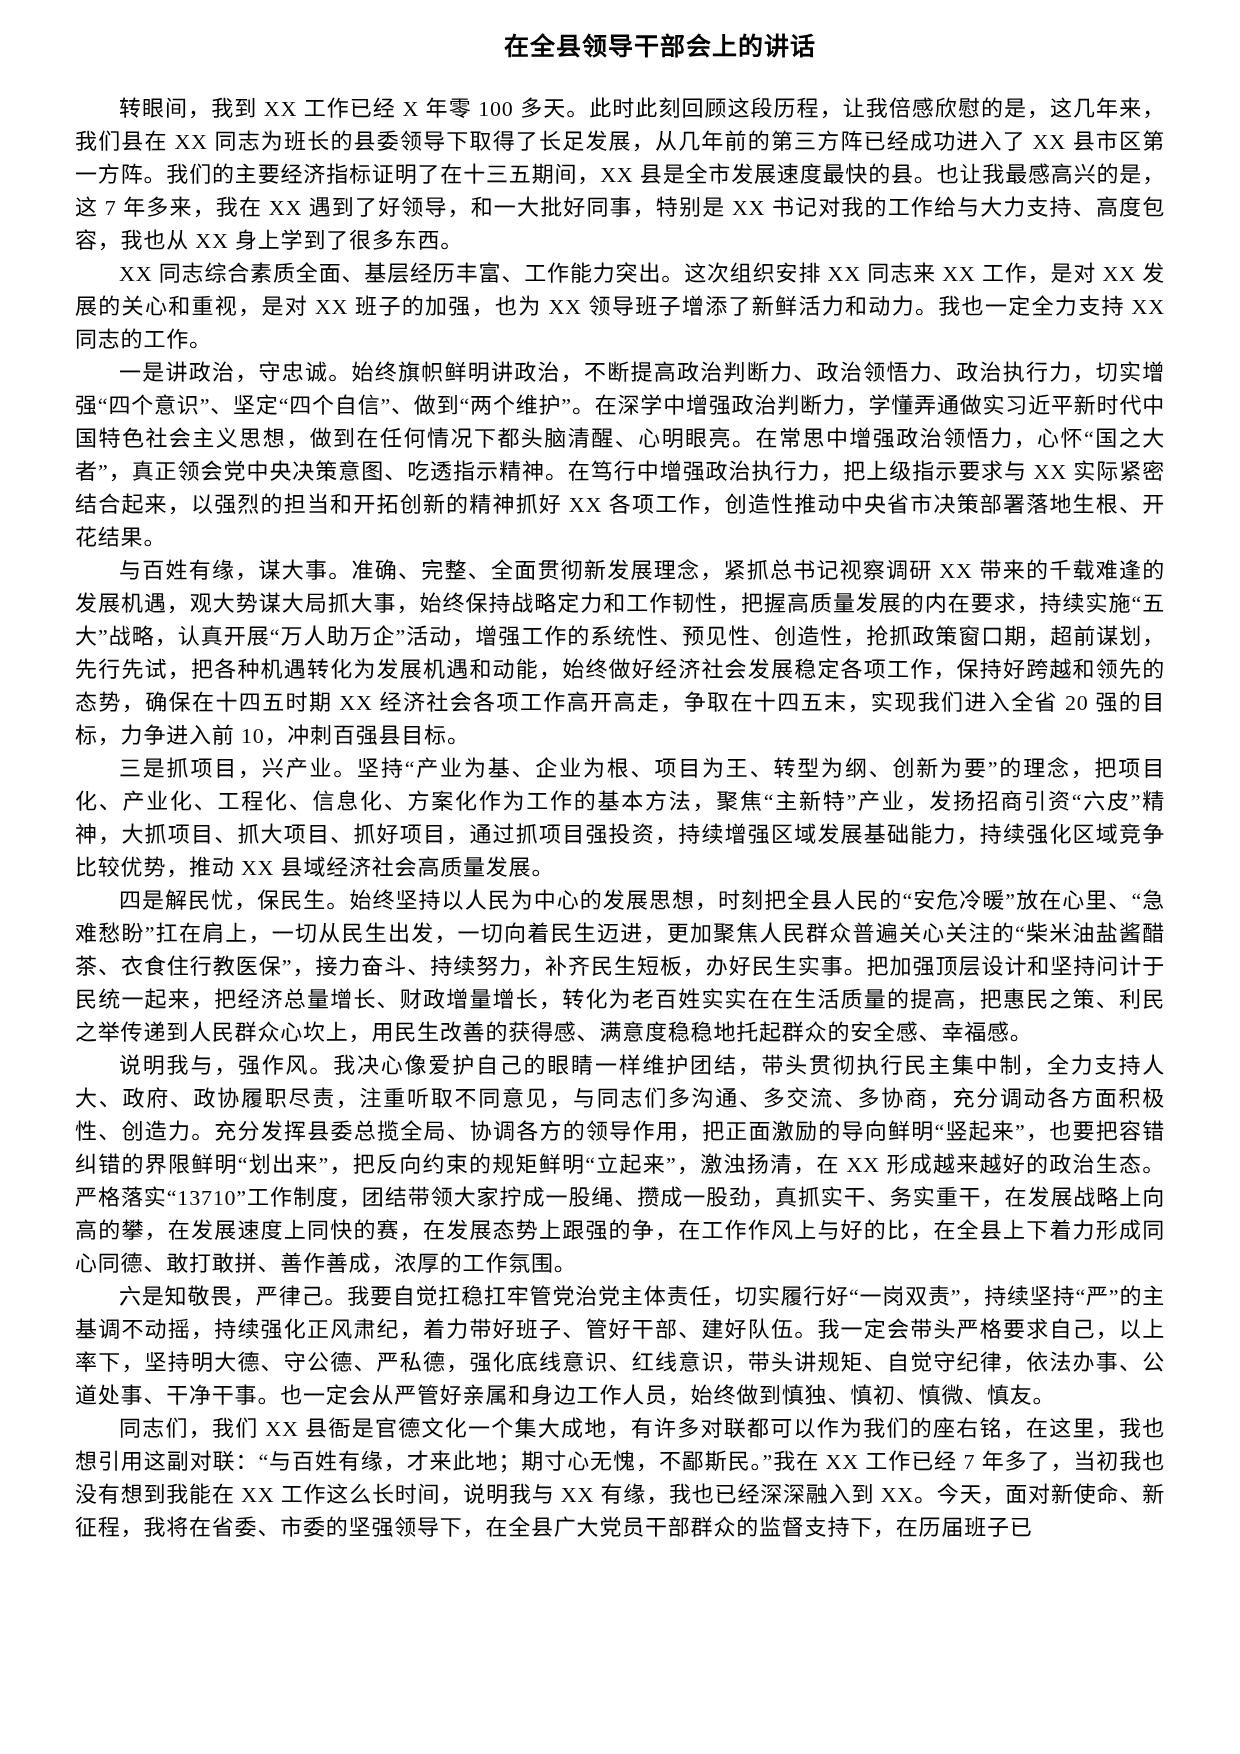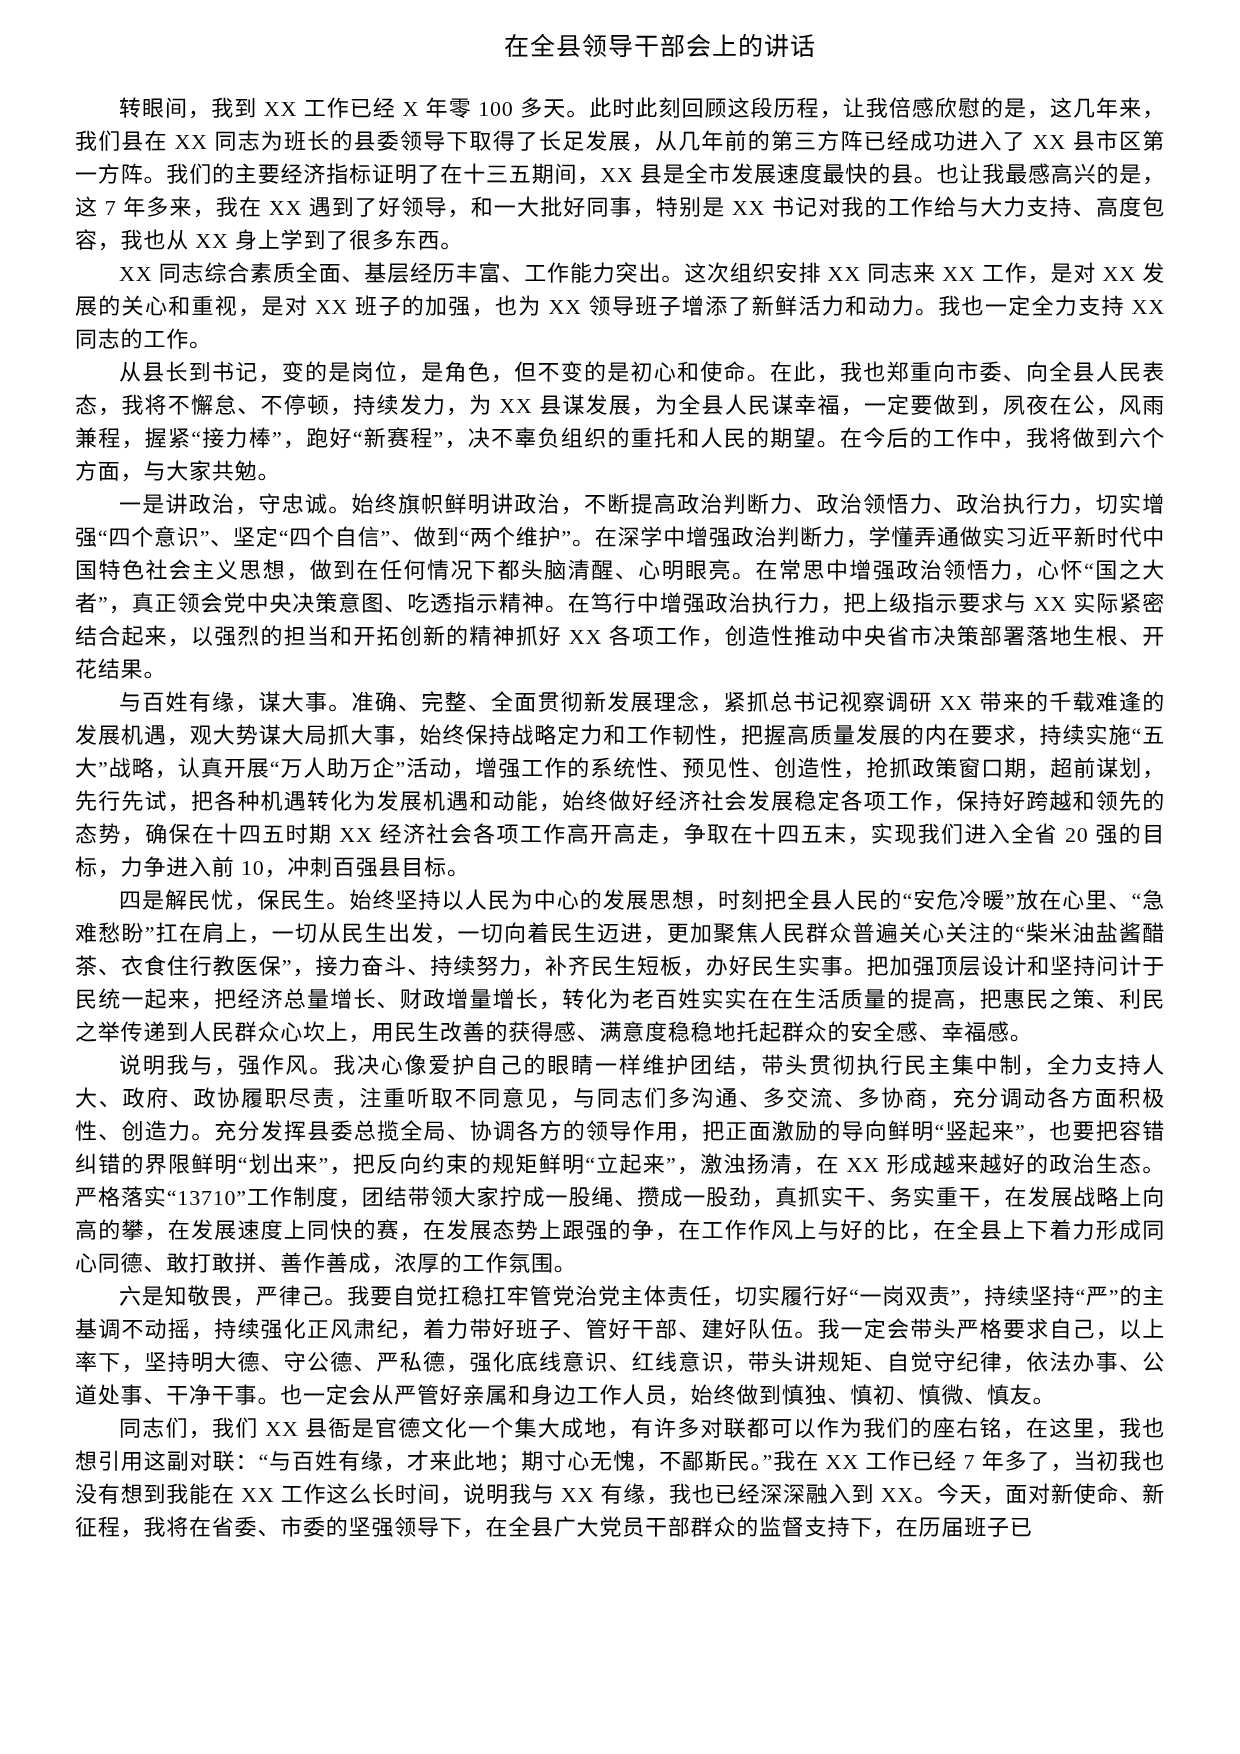--- a/index.html
+++ b/index.html
@@ -13,21 +13,21 @@
   }
   .page {
     width: 1240px;
     height: 1754px;
     background: #ffffff;
     padding: 30px 75px 0 75px;
     overflow: hidden;
   }
   .doc-title {
     font-size: 25px;
-    font-weight: 400;
+    font-weight: 700;
     line-height: 34px;
     text-align: center;
     
     text-indent: 80px;
     letter-spacing: 1px;
     margin-bottom: 28px;
     white-space: nowrap;
   }
   .doc-body p {
     font-size: 22px;
@@ -42,21 +42,21 @@
   }
 </style>
 </head>
 <body>
 
 <div class="page">
   <div class="doc-title">在全县领导干部会上的讲话</div>
   <div class="doc-body">
     <p><span class="lead"></span><span>转眼间，我到 XX 工作已经 X 年零 100 多天。此时此刻回顾这段历程，让我倍感欣慰的是，这几年来，我们县在 XX 同志为班长的县委领导下取得了长足发展，从几年前的第三方阵已经成功进入了 XX 县市区第一方阵。我们的主要经济指标证明了在十三五期间，XX 县是全市发展速度最快的县。也让我最感高兴的是，这 7 年多来，我在 XX 遇到了好领导，和一大批好同事，特别是 XX 书记对我的工作给与大力支持、高度包容，我也从 XX 身上学到了很多东西。</span></p>
     <p><span class="lead"></span><span>XX 同志综合素质全面、基层经历丰富、工作能力突出。这次组织安排 XX 同志来 XX 工作，是对 XX 发展的关心和重视，是对 XX 班子的加强，也为 XX 领导班子增添了新鲜活力和动力。我也一定全力支持 XX 同志的工作。</span></p>
-    <p><span class="lead"></span><span>从县长到书记，变的是岗位，是角色，但不变的是初心和使命。在此，我也郑重向市委、向全县人民表态，我将不懈怠、不停顿，持续发力，为 XX 县谋发展，为全县人民谋幸福，一定要做到，夙夜在公，风雨兼程，握紧“接力棒”，跑好“新赛程”，决不辜负组织的重托和人民的期望。在今后的工作中，我将做到六个方面，与大家共勉。</span></p>
     <p><span class="lead">一是讲政治，守忠诚。</span><span>始终旗帜鲜明讲政治，不断提高政治判断力、政治领悟力、政治执行力，切实增强“四个意识”、坚定“四个自信”、做到“两个维护”。在深学中增强政治判断力，学懂弄通做实习近平新时代中国特色社会主义思想，做到在任何情况下都头脑清醒、心明眼亮。在常思中增强政治领悟力，心怀“国之大者”，真正领会党中央决策意图、吃透指示精神。在笃行中增强政治执行力，把上级指示要求与 XX 实际紧密结合起来，以强烈的担当和开拓创新的精神抓好 XX 各项工作，创造性推动中央省市决策部署落地生根、开花结果。</span></p>
     <p><span class="lead">与百姓有缘，谋大事。</span><span>准确、完整、全面贯彻新发展理念，紧抓总书记视察调研 XX 带来的千载难逢的发展机遇，观大势谋大局抓大事，始终保持战略定力和工作韧性，把握高质量发展的内在要求，持续实施“五大”战略，认真开展“万人助万企”活动，增强工作的系统性、预见性、创造性，抢抓政策窗口期，超前谋划，先行先试，把各种机遇转化为发展机遇和动能，始终做好经济社会发展稳定各项工作，保持好跨越和领先的态势，确保在十四五时期 XX 经济社会各项工作高开高走，争取在十四五末，实现我们进入全省 20 强的目标，力争进入前 10，冲刺百强县目标。</span></p>
+    <p><span class="lead">三是抓项目，兴产业。</span><span>坚持“产业为基、企业为根、项目为王、转型为纲、创新为要”的理念，把项目化、产业化、工程化、信息化、方案化作为工作的基本方法，聚焦“主新特”产业，发扬招商引资“六皮”精神，大抓项目、抓大项目、抓好项目，通过抓项目强投资，持续增强区域发展基础能力，持续强化区域竞争比较优势，推动 XX 县域经济社会高质量发展。</span></p>
     <p><span class="lead">四是解民忧，保民生。</span><span>始终坚持以人民为中心的发展思想，时刻把全县人民的“安危冷暖”放在心里、“急难愁盼”扛在肩上，一切从民生出发，一切向着民生迈进，更加聚焦人民群众普遍关心关注的“柴米油盐酱醋茶、衣食住行教医保”，接力奋斗、持续努力，补齐民生短板，办好民生实事。把加强顶层设计和坚持问计于民统一起来，把经济总量增长、财政增量增长，转化为老百姓实实在在生活质量的提高，把惠民之策、利民之举传递到人民群众心坎上，用民生改善的获得感、满意度稳稳地托起群众的安全感、幸福感。</span></p>
     <p><span class="lead">说明我与，强作风。</span><span>我决心像爱护自己的眼睛一样维护团结，带头贯彻执行民主集中制，全力支持人大、政府、政协履职尽责，注重听取不同意见，与同志们多沟通、多交流、多协商，充分调动各方面积极性、创造力。充分发挥县委总揽全局、协调各方的领导作用，把正面激励的导向鲜明“竖起来”，也要把容错纠错的界限鲜明“划出来”，把反向约束的规矩鲜明“立起来”，激浊扬清，在 XX 形成越来越好的政治生态。严格落实“13710”工作制度，团结带领大家拧成一股绳、攒成一股劲，真抓实干、务实重干，在发展战略上向高的攀，在发展速度上同快的赛，在发展态势上跟强的争，在工作作风上与好的比，在全县上下着力形成同心同德、敢打敢拼、善作善成，浓厚的工作氛围。</span></p>
     <p><span class="lead">六是知敬畏，严律己。</span><span>我要自觉扛稳扛牢管党治党主体责任，切实履行好“一岗双责”，持续坚持“严”的主基调不动摇，持续强化正风肃纪，着力带好班子、管好干部、建好队伍。我一定会带头严格要求自己，以上率下，坚持明大德、守公德、严私德，强化底线意识、红线意识，带头讲规矩、自觉守纪律，依法办事、公道处事、干净干事。也一定会从严管好亲属和身边工作人员，始终做到慎独、慎初、慎微、慎友。</span></p>
     <p><span class="lead"></span><span>同志们，我们 XX 县衙是官德文化一个集大成地，有许多对联都可以作为我们的座右铭，在这里，我也想引用这副对联：“与百姓有缘，才来此地；期寸心无愧，不鄙斯民。”我在 XX 工作已经 7 年多了，当初我也没有想到我能在 XX 工作这么长时间，说明我与 XX 有缘，我也已经深深融入到 XX。今天，面对新使命、新征程，我将在省委、市委的坚强领导下，在全县广大党员干部群众的监督支持下，在历届班子已</span></p>
   </div>
 </div>
 
 </body></html>

